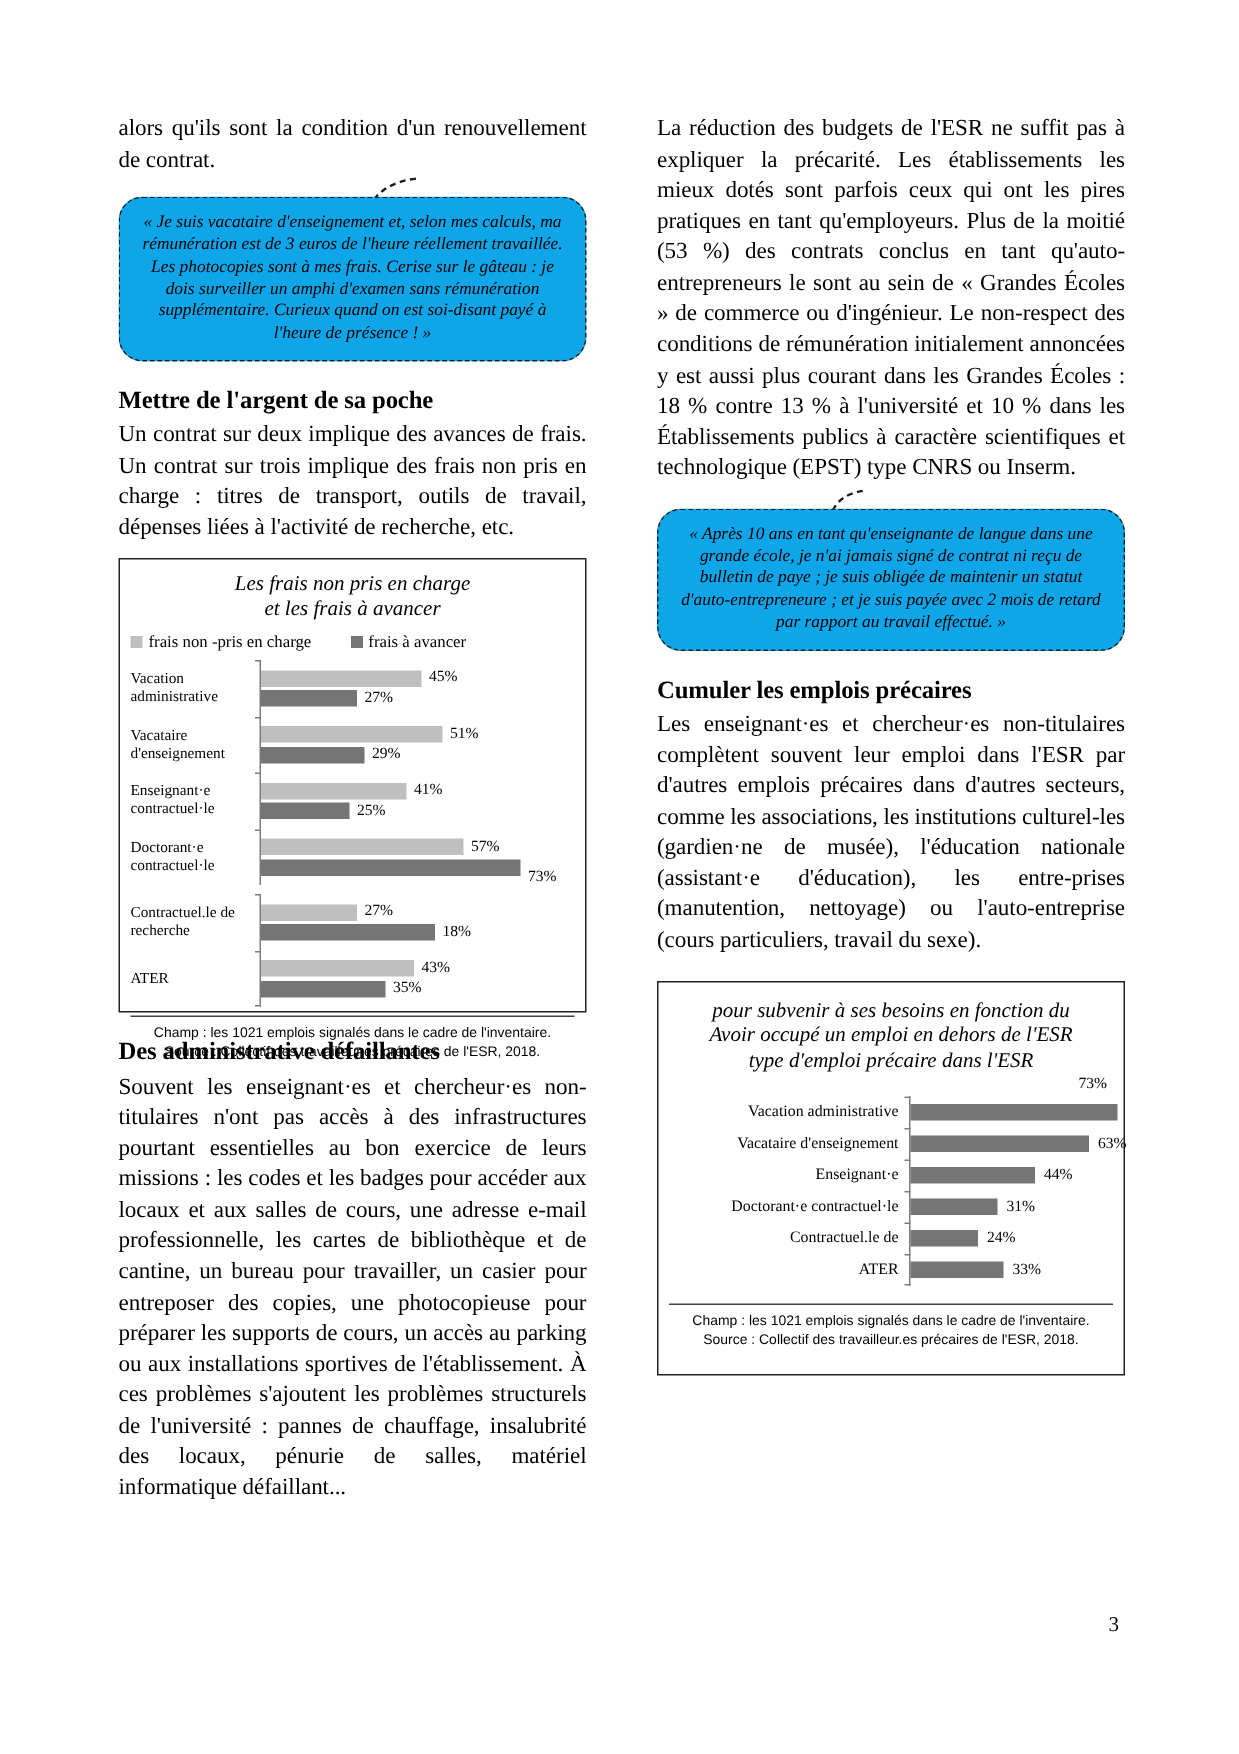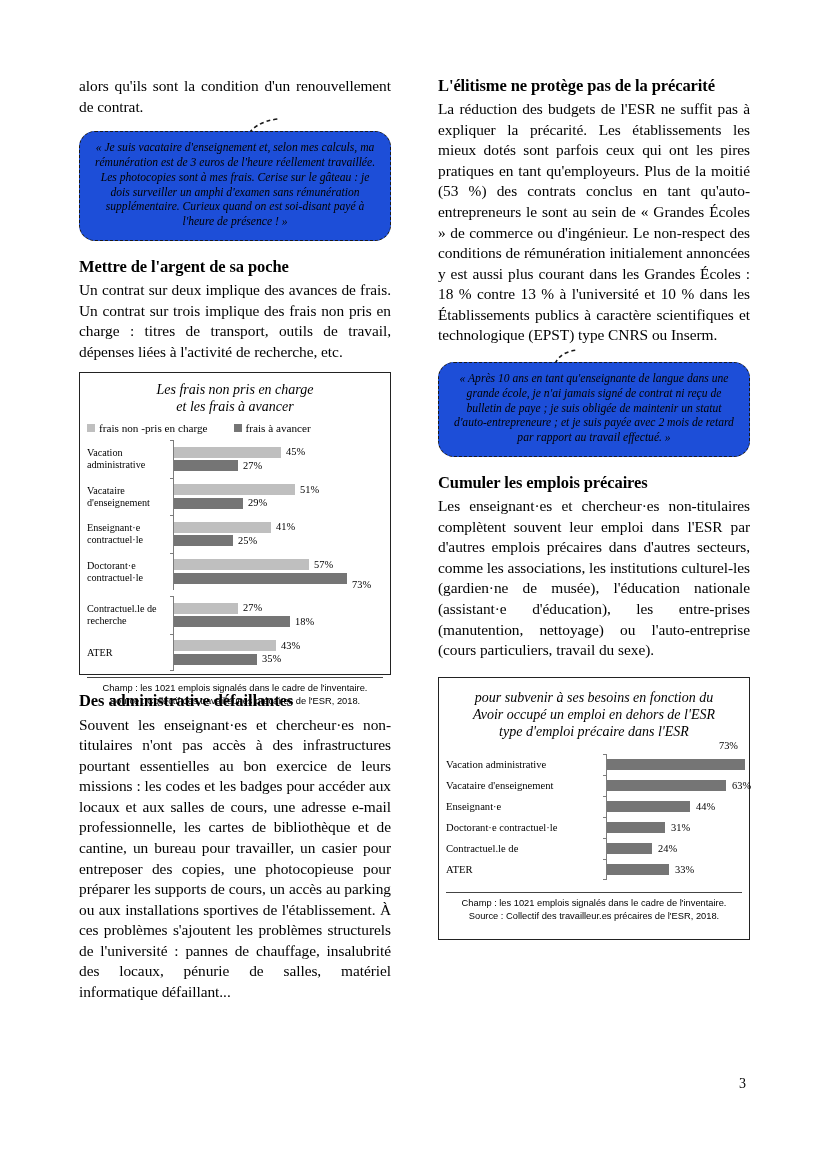--- a/index.html
+++ b/index.html
@@ -58,21 +58,21 @@
     margin: 14px 0 6px 0;
   }
   .quote {
     border: 1.6px dashed #1a1a1a;
     border-radius: 16px;
     padding: 9px 14px 10px 14px;
     font-style: italic;
     font-size: 11.6px;
     line-height: 1.28;
     text-align: center;
-    background: #1d4ed8;
+    background: #0ea5e9;
     position: relative;
     z-index: 1;
   }
   .quote-tail {
     position: absolute;
     z-index: 0;
     width: 34px;
     height: 22px;
     top: -14px;
     left: 53%;
@@ -164,21 +164,21 @@
 
   
   .c2row {
     display: flex;
     align-items: center;
     height: 21px;
   }
   .c2label {
     width: 160px;
     flex: 0 0 160px;
-    text-align: left;
+    text-align: right;
     font-size: 10.6px;
     padding-right: 7px;
     box-sizing: border-box;
     white-space: nowrap;
   }
   .c2bars {
     flex: 1 1 auto;
     position: relative;
     border-left: 1.1px solid #7c7c7c;
     height: 21px;
@@ -350,21 +350,20 @@
       </div>
     </div>
 
     <h2 class="sec">Des administrative défaillantes</h2>
     <p class="body"> Souvent les enseignant·es et chercheur·es non-titulaires n'ont pas accès à des infrastructures pourtant essentielles au bon exercice de leurs missions : les codes et les badges pour accéder aux locaux et aux salles de cours, une adresse e-mail professionnelle, les cartes de bibliothèque et de cantine, un bureau pour travailler, un casier pour entreposer des copies, une photocopieuse pour préparer les supports de cours, un accès au parking ou aux installations sportives de l'établissement. À ces problèmes s'ajoutent les problèmes structurels de l'université : pannes de chauffage, insalubrité des locaux, pénurie de salles, matériel informatique défaillant...</p>
 
   </div>
 
   <div class="col col-right">
 
-    <h2 class="sec justified" style="margin-top:0;">L'élitisme ne protège pas de la précarité</h2>
     <p class="body">La réduction des budgets de l'ESR ne suffit pas à expliquer la précarité. Les établissements les mieux dotés sont parfois ceux qui ont les pires pratiques en tant qu'employeurs. Plus de la moitié (53 %) des contrats conclus en tant qu'auto-entrepreneurs le sont au sein de « Grandes Écoles » de commerce ou d'ingénieur. Le non-respect des conditions de rémunération initialement annoncées y est aussi plus courant dans les Grandes Écoles : 18 % contre 13 % à l'université et 10 % dans les Établissements publics à caractère scientifiques et technologique (EPST) type CNRS ou Inserm.</p>
 
     <div class="quote-wrap" style="margin-top:16px;">
       <div class="quote-tail" style="left:35%;">
         <svg width="40" height="24" viewBox="0 0 40 24">
           <path d="M6 22 C8 12, 14 4, 30 2" fill="none" stroke="#1a1a1a" stroke-width="1.6" stroke-dasharray="4 3"></path>
         </svg>
       </div>
       <div class="quote">« Après 10 ans en tant qu'enseignante de langue dans une grande école, je n'ai jamais signé de contrat ni reçu de bulletin de paye ; je suis obligée de maintenir un statut d'auto-entrepreneure ; et je suis payée avec 2 mois de retard par rapport au travail effectué. »</div>
     </div>

